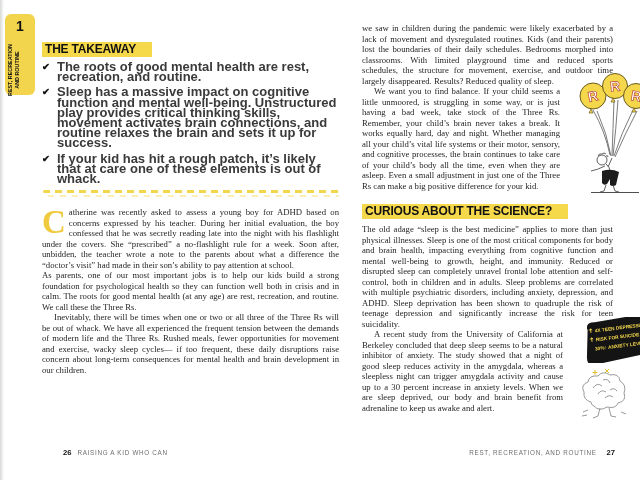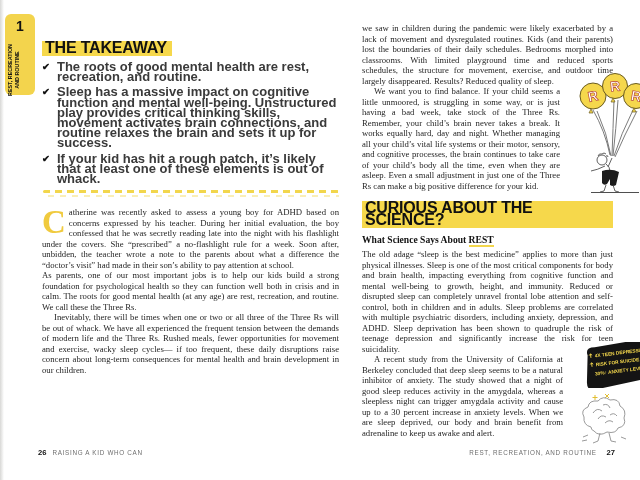--- a/index.html
+++ b/index.html
@@ -13,22 +13,22 @@
   .tab-num{font-family:"Liberation Sans",sans-serif;font-weight:bold;font-size:14px;
            color:#111;text-align:center;margin-top:4px;}
   .tab-label{position:absolute;top:43px;left:-11px;width:52px;height:26px;
              transform:rotate(-90deg);font-family:"Liberation Sans",sans-serif;
              font-weight:bold;font-size:5.4px;line-height:6.6px;text-align:center;color:#111;}
   
   .left-col{position:absolute;left:42px;top:39px;width:297px;}
   .right-col{position:absolute;left:362px;top:23px;width:251px;}
   
   .hl-head{display:inline-block;font-family:"Liberation Sans",sans-serif;font-weight:bold;
-           font-size:16px;line-height:12px;letter-spacing:-0.2px;color:#111;
-           background:#F6D84B;padding:1px 5px 2px 3px;margin:0;}
+           font-size:12px;line-height:12px;letter-spacing:-0.2px;color:#111;
+           background:#F6D84B;padding:1px 16px 2px 3px;margin:0;}
   .head-row{margin:0 0 5px 0;}
   
   .bullet{display:flex;gap:7px;margin:0 0 5px 0;}
   .check{font-size:9.5px;line-height:10px;font-weight:bold;color:#111;flex:0 0 auto;}
   .bullet-text{font-family:"Liberation Sans",sans-serif;font-weight:bold;font-size:13px;
                line-height:10.2px;color:#3a3a3a;}
   
   .divider{height:3px;margin:6px 0 0 1px;border-radius:2px;
            background:repeating-linear-gradient(90deg,#F2D64C 0 7px,transparent 7px 12px);}
   .divider-echo{height:2px;margin:2px 0 10px 6px;
@@ -43,21 +43,21 @@
   .kw-underline{border-bottom:2px solid #F2D64C;padding-bottom:0px;}
   
   .balloon-float{float:right;width:75px;height:122px;margin:-15px -27px 2px 5px;}
   .sci-float{float:right;width:68px;margin:-12px -24px 0 6px;}
   .brain-wrap{margin:1px 0 0 6px;}
   
   .footer{position:absolute;top:448px;font-family:"Liberation Sans",sans-serif;
           font-size:6.3px;letter-spacing:0.7px;color:#6e6e6e;white-space:nowrap;}
   .footer-left{left:38px;}
   .footer-right{right:25px;}
-  .pagenum{font-size:7.6px;font-weight:bold;color:#111;letter-spacing:0;}
+  .pagenum{font-size:7.6px;font-weight:bold;color:#111;letter-spacing:0;margin-left:25px;}
   .footer-left .pagenum{margin-right:6px;}
   .footer-right .pagenum{margin-left:10px;}
 </style>
 </head>
 <body>
 
 <div class="spread">
   <div class="edge-left"></div>
 
   <div class="tab">
@@ -72,21 +72,21 @@
       <div class="bullet">
         <span class="check">✔</span>
         <span class="bullet-text">The roots of good mental health are rest, recreation, and routine.</span>
       </div>
       <div class="bullet">
         <span class="check">✔</span>
         <span class="bullet-text">Sleep has a massive impact on cognitive function and mental well-being. Unstructured play provides critical thinking skills, movement activates brain connections, and routine relaxes the brain and sets it up for success.</span>
       </div>
       <div class="bullet">
         <span class="check">✔</span>
-        <span class="bullet-text">If your kid has hit a rough patch, it’s likely that at least one of these elements is out of whack.</span>
+        <span class="bullet-text">If your kid has hit a rough patch, it’s likely that at care one of these elements is out of whack.</span>
       </div>
     </div>
 
     <div class="divider"></div>
     <div class="divider-echo"></div>
 
     <p class="para">
       <span class="dropcap">C</span><span>atherine was recently asked to assess a young boy for ADHD based on concerns expressed by his teacher. During her initial evaluation, the boy confessed that he was secretly reading late into the night with his flashlight under the covers. She “prescribed” a no-flashlight rule for a week. Soon after, unbidden, the teacher wrote a note to the parents about what a difference the “doctor’s visit” had made in their son’s ability to pay attention at school.</span>
     </p>
 
@@ -133,23 +133,20 @@
             <path d="M29,114 l-2,6 M36,114 l2,6"></path>
             <path d="M27,120 l-4,1 M38,120 l4,1"></path>
             <path d="M14,121.5 h48" stroke-width="1.1"></path>
           </g>
         </svg>
       </span>
       <span>We want you to find balance. If your child seems a little unmoored, is struggling in some way, or is just having a bad week, take stock of the Three Rs. Remember, your child’s brain never takes a break. It works equally hard, day and night. Whether managing all your child’s vital life systems or their motor, sensory, and cognitive processes, the brain continues to take care of your child’s body all the time, even when they are asleep. Even a small adjustment in just one of the Three Rs can make a big positive difference for your kid.</span>
     </p>
 
     <div class="head-row mt"><span class="hl-head">CURIOUS ABOUT THE SCIENCE?</span></div>
-    <div class="subhead">
-      <span>What Science Says About </span><span class="kw-underline">REST</span>
-    </div>
     <p class="para">The old adage “sleep is the best medicine” applies to more than just physical illnesses. Sleep is one of the most critical components for body and brain health, impacting everything from cognitive function and mental well-being to growth, height, and immunity. Reduced or disrupted sleep can completely unravel frontal lobe attention and self-control, both in children and in adults. Sleep problems are correlated with multiple psychiatric disorders, including anxiety, depression, and ADHD. Sleep deprivation has been shown to quadruple the risk of teenage depression and significantly increase the risk for teen suicidality.</p>
 
     <p class="para indent">
       <span class="sci-float">
         <svg width="68" height="46" viewBox="0 0 68 46">
           <g transform="rotate(-7 34 23)">
             <path d="M8,10 Q6,2 16,3 L56,1 Q66,0 65,9 L66,33 Q67,41 57,41 L12,45 Q3,46 4,37 Z" fill="#141414"></path>
             <g stroke="#F2D64C" stroke-width="0.9" fill="none">
               <path d="M11,13 v-4 m-1.5,1.5 l1.5,-1.5 l1.5,1.5"></path>
               <path d="M11,22 v-4 m-1.5,1.5 l1.5,-1.5 l1.5,1.5"></path>

